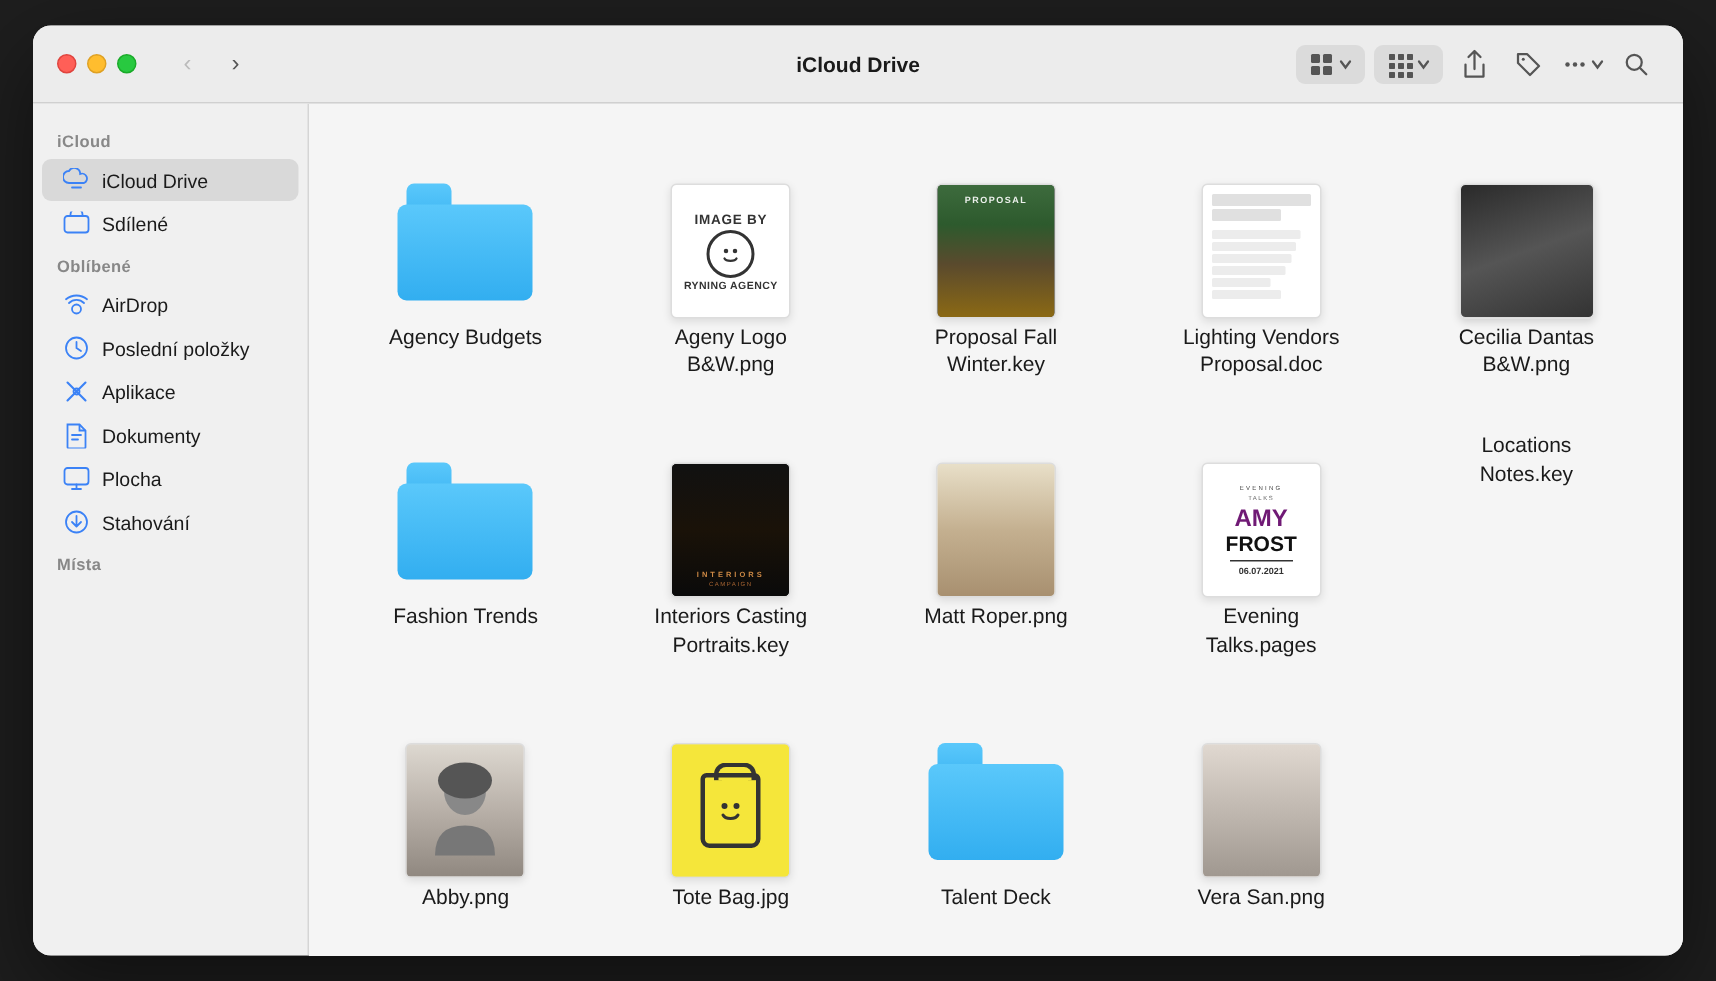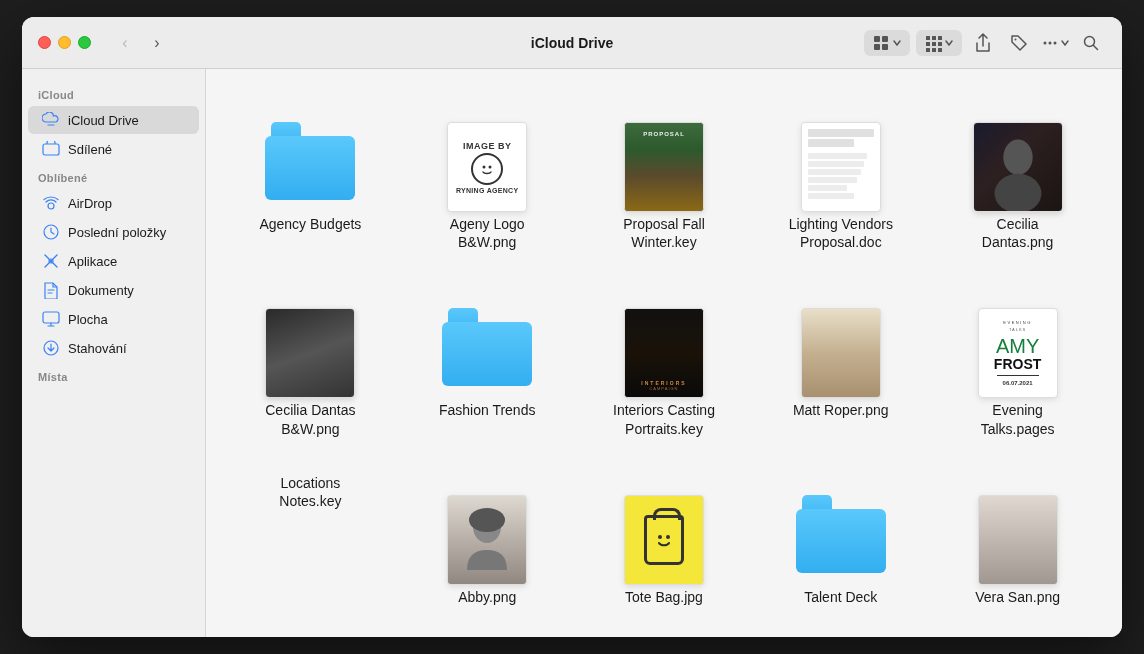--- a/index.html
+++ b/index.html
@@ -507,34 +507,20 @@
               <div style="width:80%;height:6px;background:#ececec;border-radius:1px;"></div>
               <div style="width:75%;height:6px;background:#ececec;border-radius:1px;"></div>
               <div style="width:60%;height:6px;background:#ececec;border-radius:1px;"></div>
               <div style="width:70%;height:6px;background:#ececec;border-radius:1px;"></div>
             </div>
           </div>
           <span class="file-name">Lighting Vendors
 Proposal.doc</span>
         </div>
 
-        <div class="file-item">
-          <div class="file-thumb">
-            <div class="img-thumb" style="background:linear-gradient(135deg,#1a1a2e 0%,#2d2020 40%,#1a1512 100%);">
-              <div style="width:100%;height:100%;display:flex;align-items:center;justify-content:center;overflow:hidden;">
-                <svg width="90" height="90" viewBox="0 0 90 90">
-                  <ellipse cx="45" cy="35" rx="15" ry="18" fill="#555"></ellipse>
-                  <ellipse cx="45" cy="72" rx="24" ry="20" fill="#444"></ellipse>
-                </svg>
-              </div>
-            </div>
-          </div>
-          <span class="file-name">Cecilia
-Dantas.png</span>
-        </div>
 
         <div class="file-item">
           <div class="file-thumb">
             <div class="img-thumb" style="background:linear-gradient(160deg,#2a2a2a 0%,#555 50%,#333 100%);">
             </div>
           </div>
           <span class="file-name">Cecilia
 Dantas B&amp;W.png</span>
         </div>
 
@@ -570,21 +556,21 @@
             </div>
           </div>
           <span class="file-name">Matt Roper.png</span>
         </div>
 
         <div class="file-item">
           <div class="file-thumb">
             <div class="doc-thumb evening-talks-doc">
               <div style="font-size:4px;color:#444;letter-spacing:1.5px;text-transform:uppercase;margin-bottom:1px;">EVENING</div>
               <div style="font-size:4px;color:#666;letter-spacing:1px;text-transform:uppercase;margin-bottom:3px;">TALKS</div>
-              <div style="font-size:20px;font-weight:400;color:#15803d;line-height:1;">AMY</div>
+              <div style="font-size:16px;font-weight:700;color:#701a75;line-height:1;">AMY</div>
               <div style="font-size:14px;font-weight:900;color:#111;line-height:1;">FROST</div>
               <div style="height:1px;width:60%;background:#333;margin:3px 0;"></div>
               <div style="font-size:6px;color:#333;font-weight:600;">06.07.2021</div>
             </div>
           </div>
           <span class="file-name">Evening
 Talks.pages</span>
         </div>
 
         <div class="file-item">

